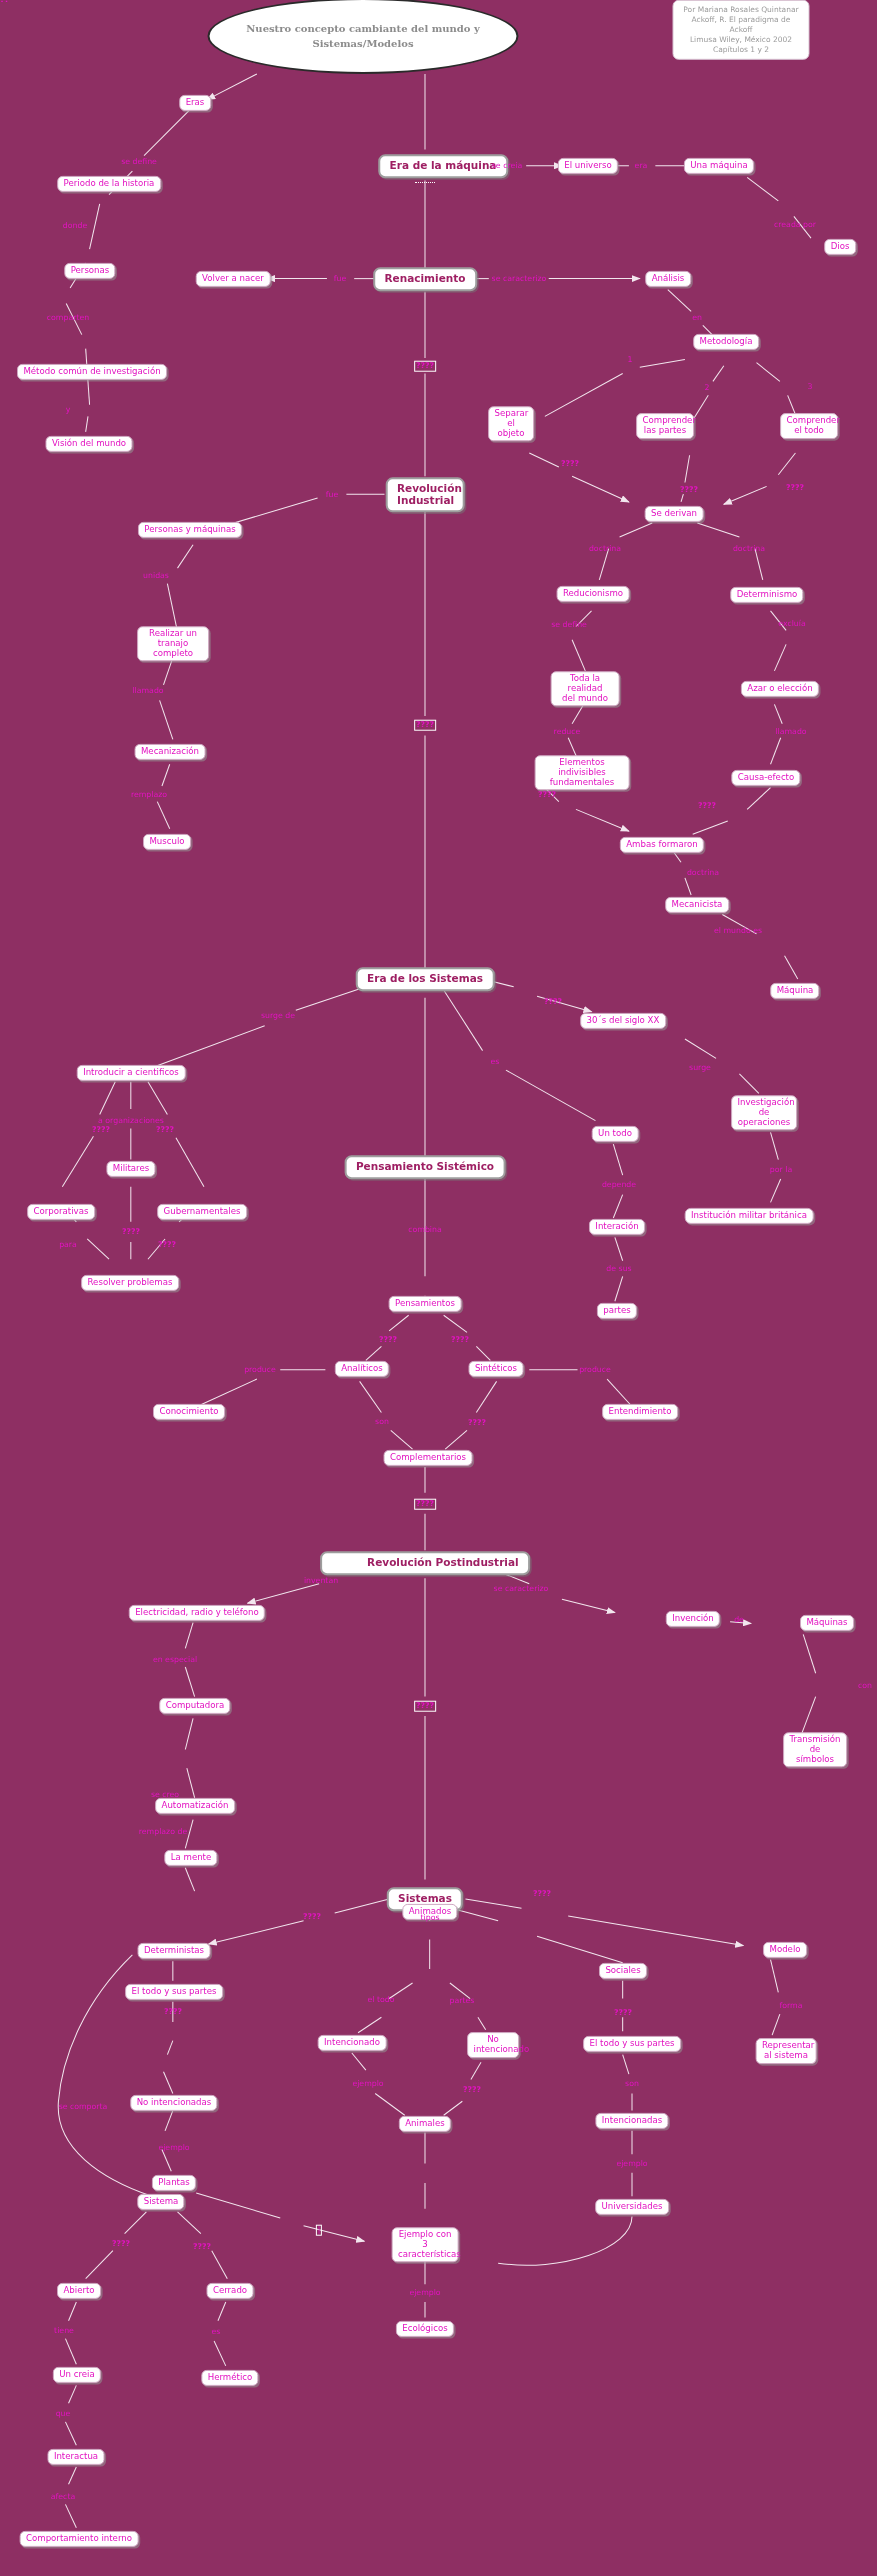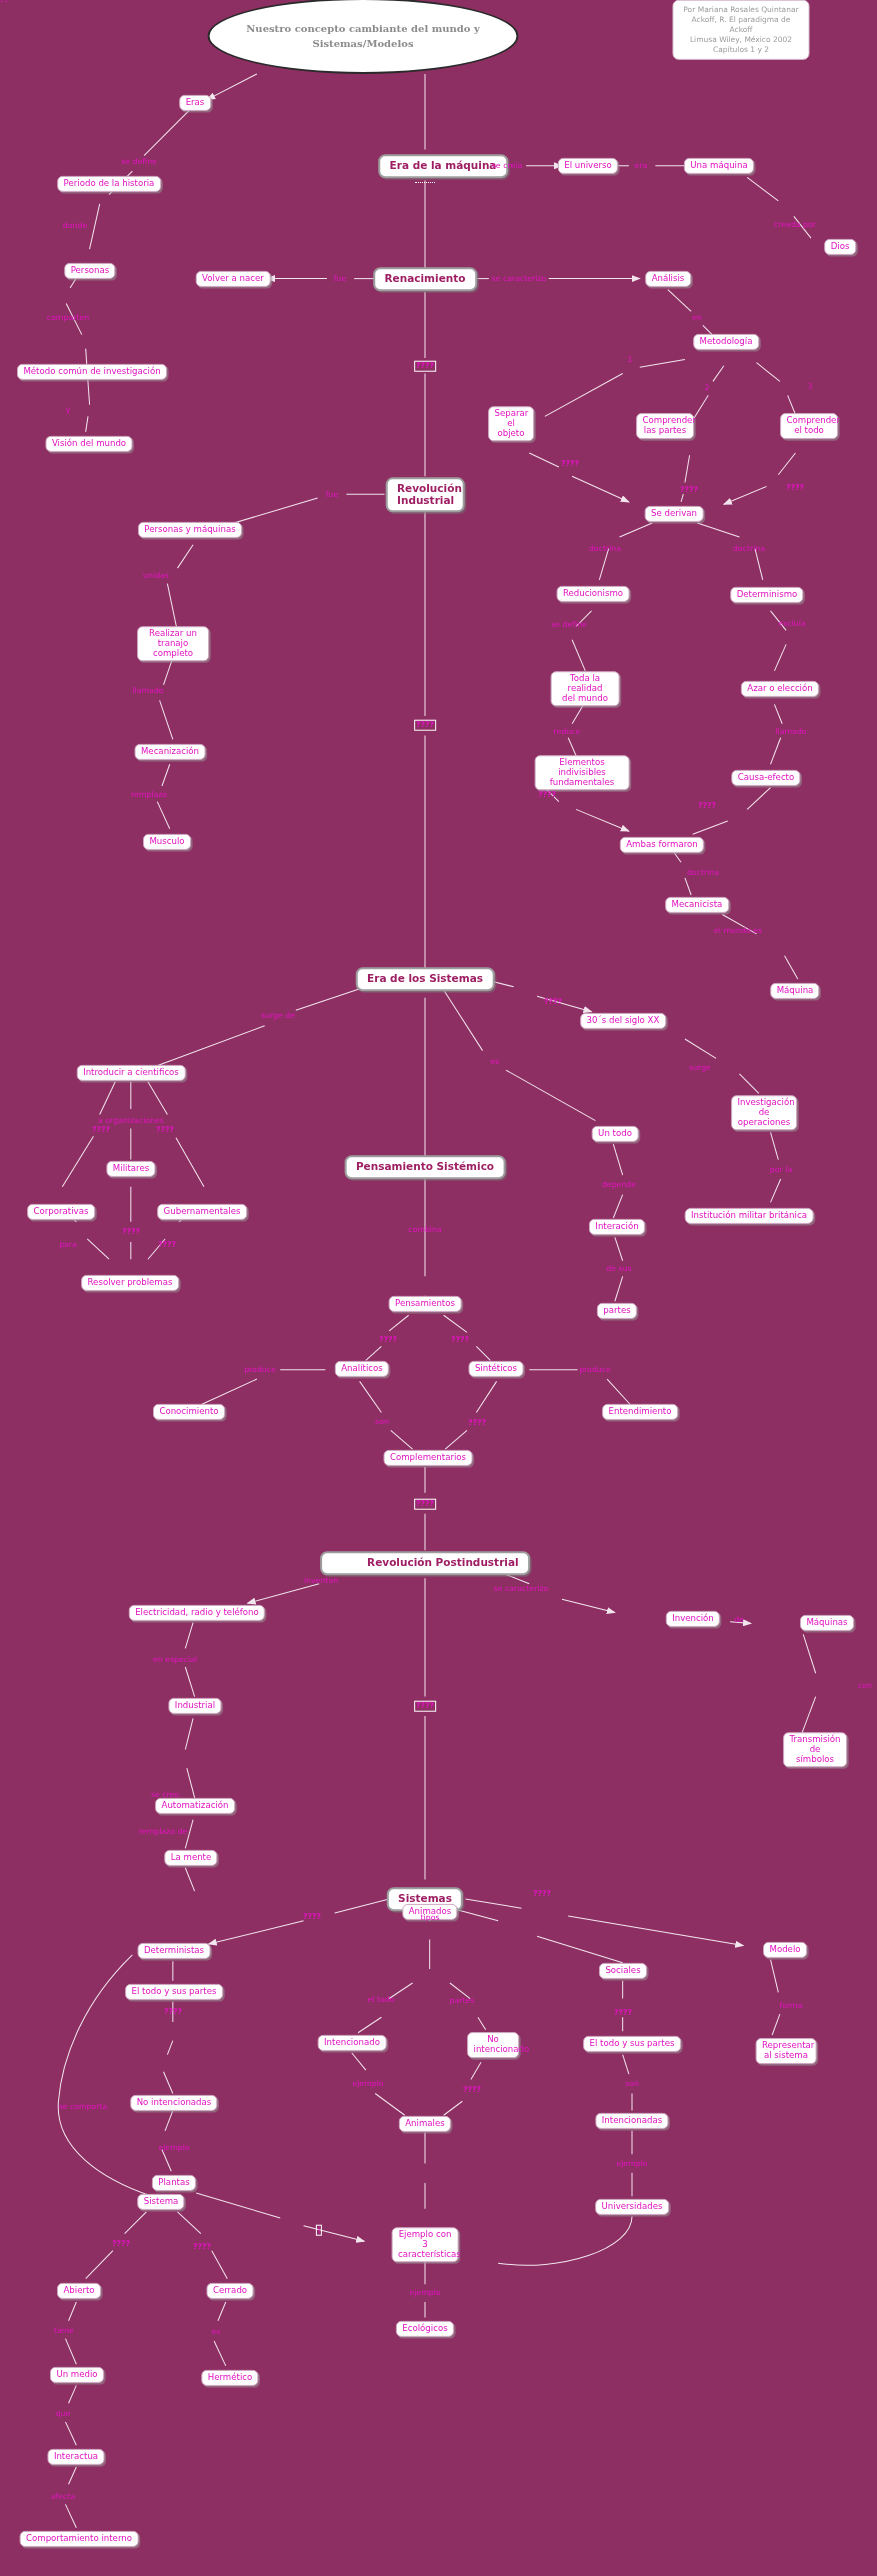--- a/index.html
+++ b/index.html
@@ -322,21 +322,21 @@
 <div class="node" style="left:61px;top:1212px;">Corporativas</div>
 <div class="node" style="left:202px;top:1212px;">Gubernamentales</div>
 <div class="node" style="left:130px;top:1283px;">Resolver problemas</div>
 <div class="node" style="left:425px;top:1304px;">Pensamientos</div>
 <div class="node" style="left:362px;top:1369px;">Analíticos</div>
 <div class="node" style="left:496px;top:1369px;">Sintéticos</div>
 <div class="node" style="left:189px;top:1412px;">Conocimiento</div>
 <div class="node" style="left:640px;top:1412px;">Entendimiento</div>
 <div class="node" style="left:428px;top:1458px;">Complementarios</div>
 <div class="node" style="left:197px;top:1613px;">Electricidad, radio y teléfono</div>
-<div class="node" style="left:195px;top:1706px;">Industrial</div>
+<div class="node" style="left:195px;top:1706px;">Computadora</div>
 <div class="node" style="left:195px;top:1806px;">Automatización</div>
 <div class="node" style="left:191px;top:1858px;">La mente</div>
 <div class="node" style="left:693px;top:1619px;">Invención</div>
 <div class="node" style="left:827px;top:1623px;">Máquinas</div>
 <div class="node wrap" style="left:815px;top:1750px;width:51px;white-space:pre-line;">Transmisión de
 símbolos</div>
 <div class="node" style="left:174px;top:1951px;">Deterministas</div>
 <div class="node" style="left:430px;top:1912px;">Animados</div>
 <div class="node" style="left:623px;top:1971px;">Sociales</div>
 <div class="node" style="left:785px;top:1950px;">Modelo</div>
@@ -351,21 +351,21 @@
 <div class="node" style="left:425px;top:2124px;">Animales</div>
 <div class="node" style="left:632px;top:2121px;">Intencionadas</div>
 <div class="node" style="left:632px;top:2207px;">Universidades</div>
 <div class="node" style="left:174px;top:2183px;">Plantas</div>
 <div class="node wrap" style="left:425px;top:2245px;width:54px;white-space:pre-line;">Ejemplo con
 3 características</div>
 <div class="node" style="left:161px;top:2202px;">Sistema</div>
 <div class="node" style="left:425px;top:2329px;">Ecológicos</div>
 <div class="node" style="left:79px;top:2291px;">Abierto</div>
 <div class="node" style="left:230px;top:2291px;">Cerrado</div>
-<div class="node" style="left:77px;top:2375px;">Un medio</div>
+<div class="node" style="left:77px;top:2375px;">Un creia</div>
 <div class="node" style="left:230px;top:2378px;">Hermético</div>
 <div class="node" style="left:76px;top:2457px;">Interactua</div>
 <div class="node" style="left:79px;top:2539px;">Comportamiento interno</div>
 
 <div class="lbl" style="left:139px;top:162px;">se define</div>
 <div class="lbl" style="left:75px;top:226px;">donde</div>
 <div class="lbl" style="left:68px;top:318px;">comparten</div>
 <div class="lbl" style="left:68px;top:410px;">y</div>
 <div class="lbl" style="left:507px;top:166px;">se creia</div>
 <div class="lbl" style="left:641px;top:166px;">era</div>

